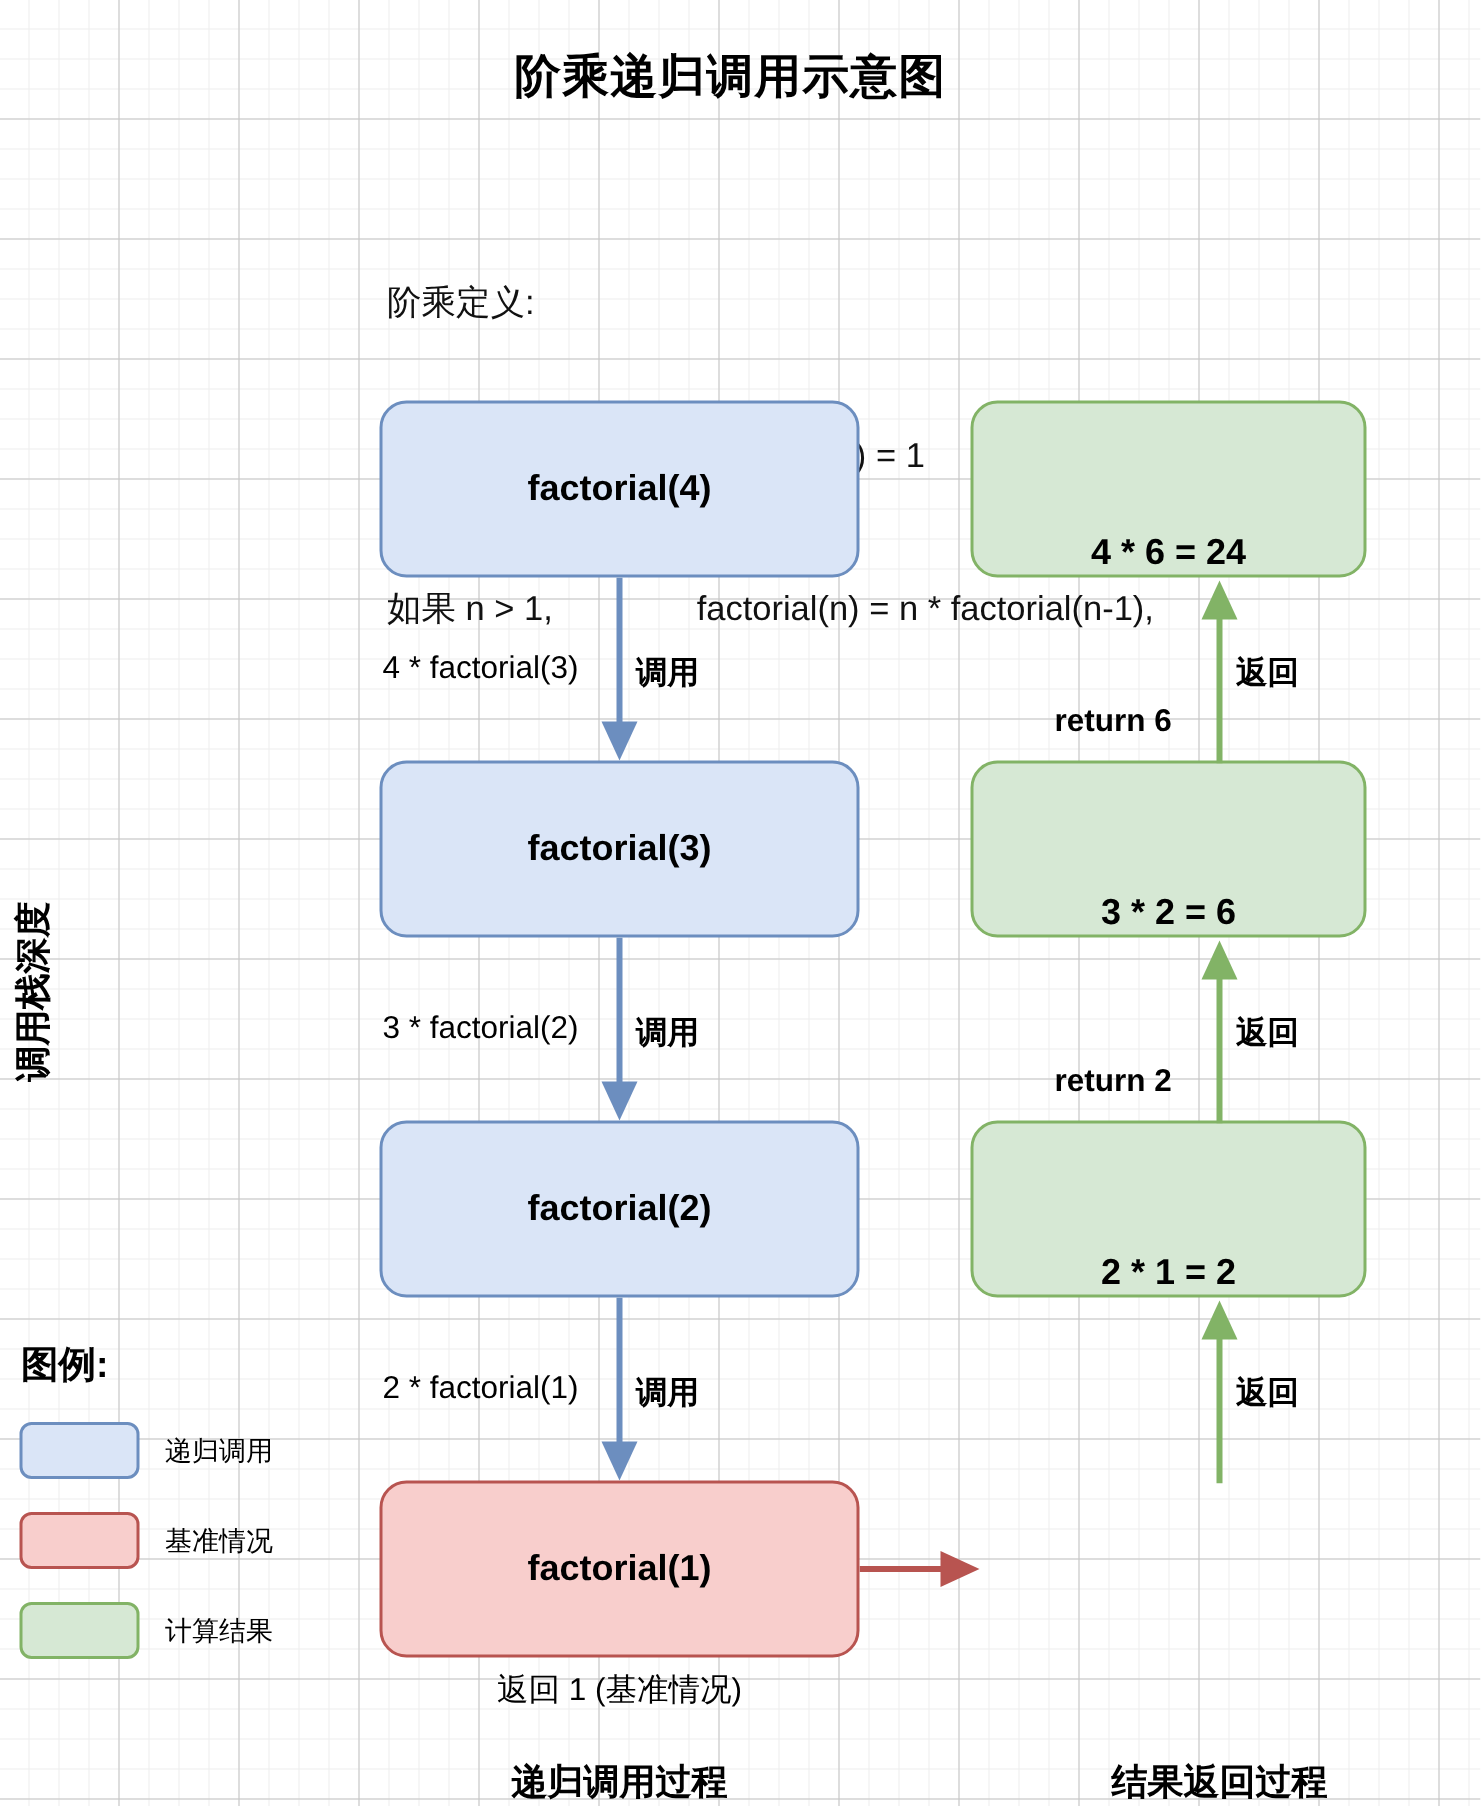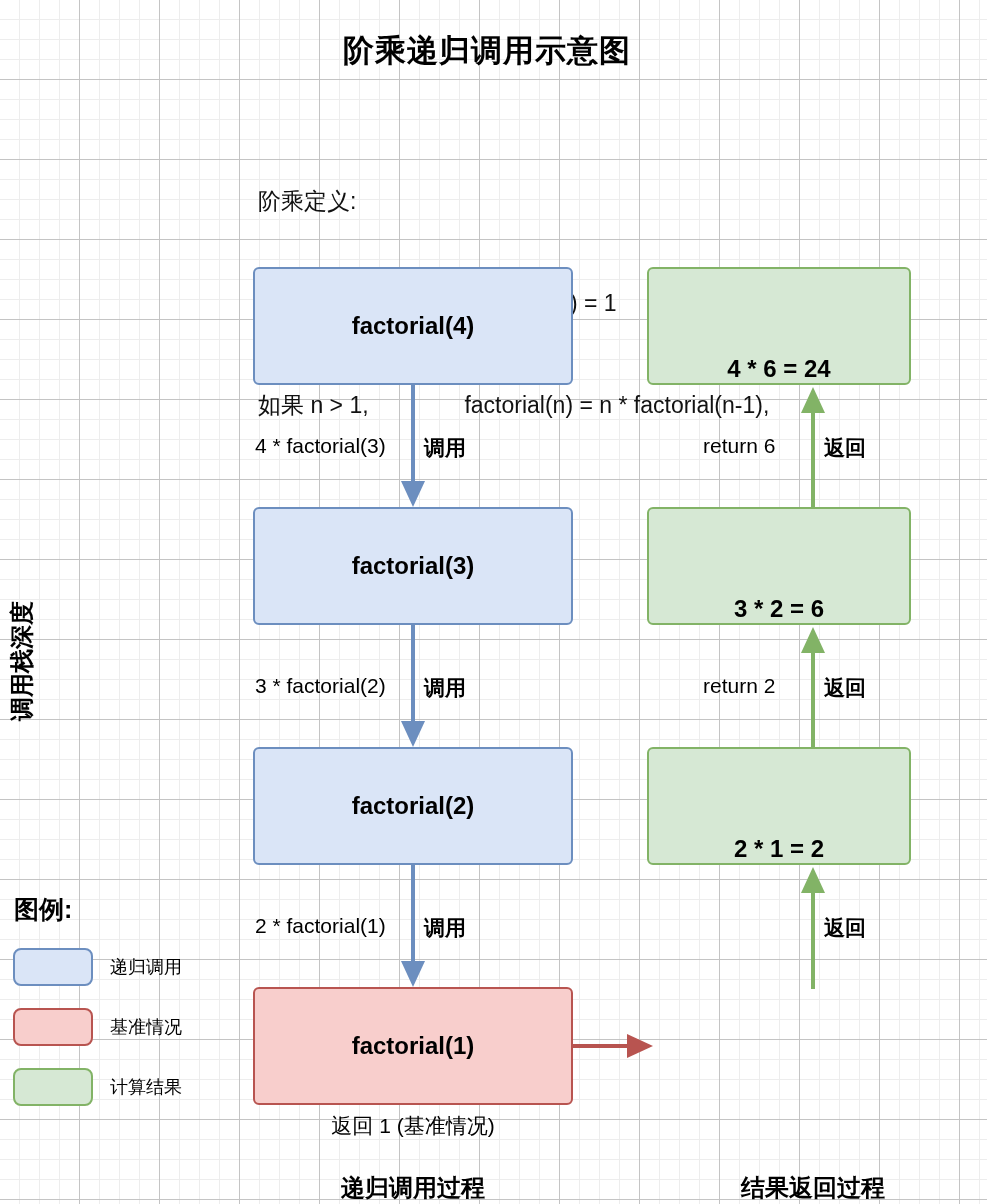--- a/index.html
+++ b/index.html
@@ -57,21 +57,21 @@
     font-size: 24px;
     font-weight: bold;
     color: #000000;
     transform: rotate(-90deg);
     transform-origin: center center;
   }
 
   .node {
     position: absolute;
     box-sizing: border-box;
-    border-radius: 6px;
+    border-radius: 18px;
     display: flex;
     align-items: center;
     justify-content: center;
     font-size: 24px;
     font-weight: bold;
     color: #000000;
   }
   .node.blue  { background: #dae5f7; border: 2px solid #6c8ebf; }
   .node.green { background: #d6e8d4; border: 2px solid #82b366; }
   .node.red   { background: #f8cecc; border: 2px solid #b85450; }
@@ -80,21 +80,21 @@
   .right-col { left: 647px; width: 264px; height: 118px; align-items: flex-end; }
 
   .arrow-svg { position: absolute; }
 
   .edge-label {
     position: absolute;
     font-size: 21px;
     color: #000000;
     white-space: nowrap;
   }
-  .edge-label.bold { font-weight: normal; }
+  .edge-label.bold { font-weight: bold; margin-top: 35px; }
   .edge-label.right-of-line { font-weight: bold; }
 
   .base-caption {
     position: absolute;
     left: 253px;
     width: 320px;
     top: 1112px;
     text-align: center;
     font-size: 21px;
     font-weight: normal;

